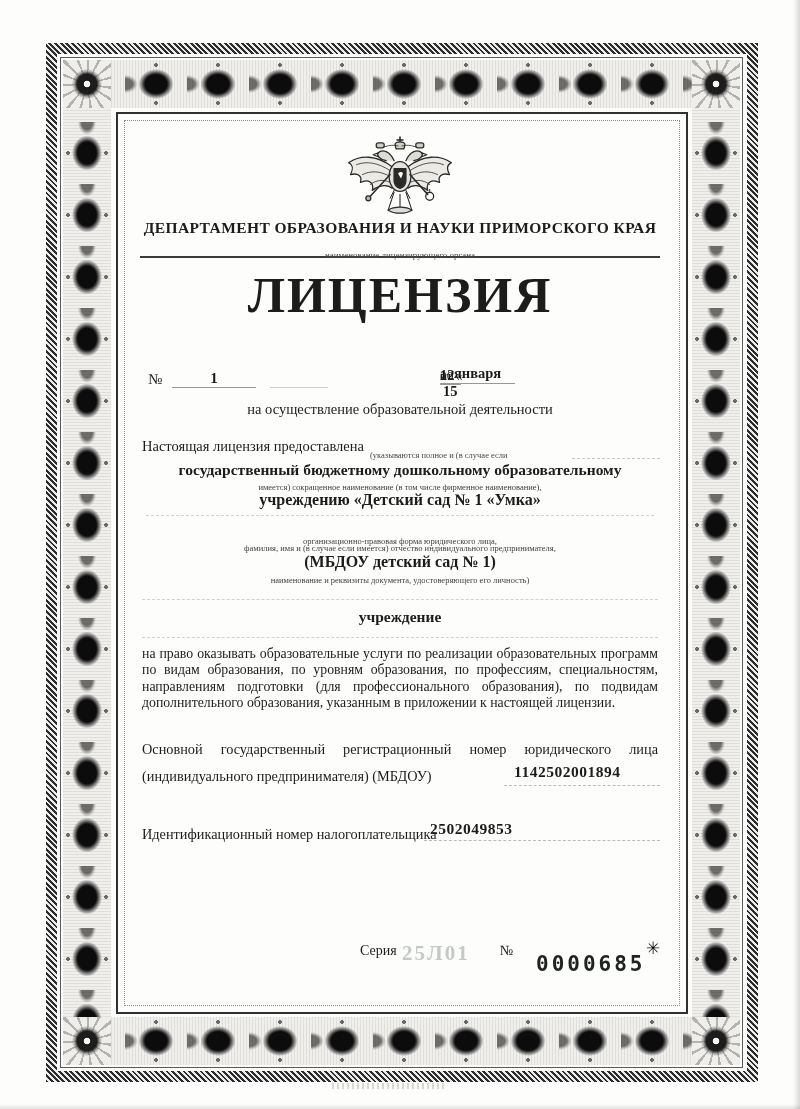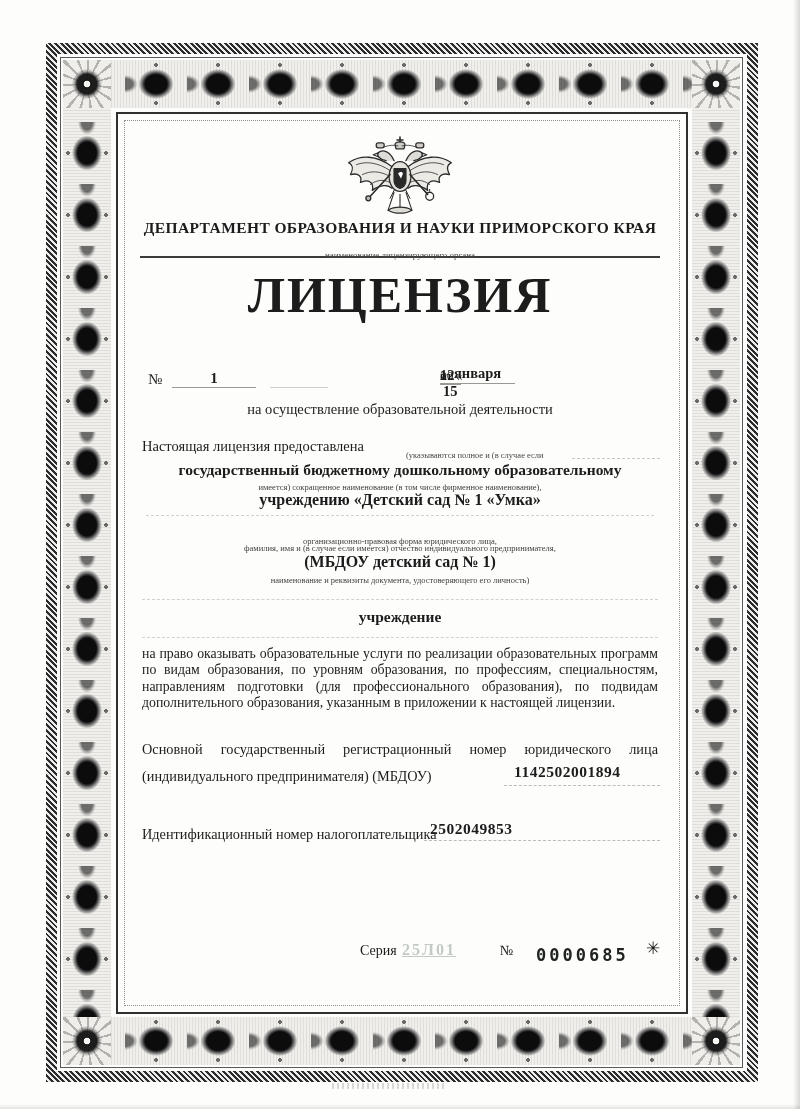--- a/index.html
+++ b/index.html
@@ -73,21 +73,21 @@
     font-size:13.5px; white-space:nowrap;}
   .date-group .dval{font-weight:bold; font-size:14.5px;}
   .date-month{font-weight:bold; font-size:14.5px; padding:0 14px 1px 14px; border-bottom:1px solid #9a9a94;}
   .date-year15{font-weight:bold; font-size:14.5px; position:relative; top:-5px; padding:0 3px 1px 3px;
     border-bottom:1px solid #9a9a94;}
 
   .subtitle{top:401px; font-size:14.5px;}
 
   .intro-row{top:438px; left:0; right:0; height:26px;}
   .intro-label{position:absolute; left:2px; top:0; font-size:14.5px;}
-  .intro-note{position:absolute; left:230px; top:12px; font-size:8.5px; color:#474747;margin-left:36px;}
+  .intro-note{position:absolute; left:230px; top:12px; font-size:8.5px; color:#474747;}
   .intro-dash{position:absolute; left:432px; right:0; top:20px; border-top:1px dashed #c9c9c2;}
 
   .grant-line1{top:461px; font-weight:bold; font-size:15.5px;}
   .caption1{top:482px; font-size:8.5px; color:#3f3f3f;}
   .grant-line2{top:491px; font-weight:bold; font-size:16px;}
   .rule1{top:515px; left:6px; right:6px; border-top:1px dashed #d2d2ca;}
   .caption2{top:536px; font-size:8.5px; color:#3f3f3f;}
   .grant-line3{top:519px; font-weight:bold; font-size:16px;}
   .caption3{top:543px; font-size:8.5px; color:#3f3f3f;text-align:center;}
   .grant-line4{top:553px; font-weight:bold; font-size:16px;}
@@ -107,25 +107,25 @@
   .ogrn-dash{position:absolute; left:362px; right:0; top:22px; border-top:1px dashed #bdbdb5;}
 
   .inn-row{top:816px; left:2px; right:0; height:30px;}
   .inn-label{position:absolute; left:0; top:10px; font-size:14.3px;}
   .inn-value{position:absolute; left:288px; top:4px; font-weight:bold; font-size:15.5px; letter-spacing:.5px;}
   .inn-dash{position:absolute; left:282px; right:0; top:24px; border-top:1px dashed #bdbdb5;}
 
   .series-row{top:936px; left:0; right:0; height:30px;}
   .series-row span{position:absolute;}
   .series-label{left:220px; top:7px; font-size:14px;}
-  .series-value{left:262px; top:5px; font-size:16px; font-weight:bold; letter-spacing:2px;
-    color:rgba(125,138,126,.45);text-decoration:underline;}
+  .series-value{left:262px; top:5px; font-size:21px; font-weight:bold; letter-spacing:2px;
+    color:rgba(125,138,126,.45);}
   .series-no{left:360px; top:7px; font-size:14px;}
-  .series-number{left:396px; top:9px; font-family:"DejaVu Sans Mono",monospace; font-weight:bold;
-    font-size:17px; letter-spacing:3px; color:#20241f;}
+  .series-number{left:396px; top:16px; font-family:"DejaVu Sans Mono",monospace; font-weight:bold;
+    font-size:21px; letter-spacing:3px; color:#20241f;}
   .series-star{left:506px; top:2px; font-size:17px; color:#111;}
 
   .imprint{left:192px; top:1083px; width:112px; height:6px; opacity:.28;
     background:repeating-linear-gradient(90deg, #7a7a74 0 2px, transparent 2px 5px);
     filter:blur(.4px);}
 </style>
 </head>
 <body>
 
 <div class="page">

